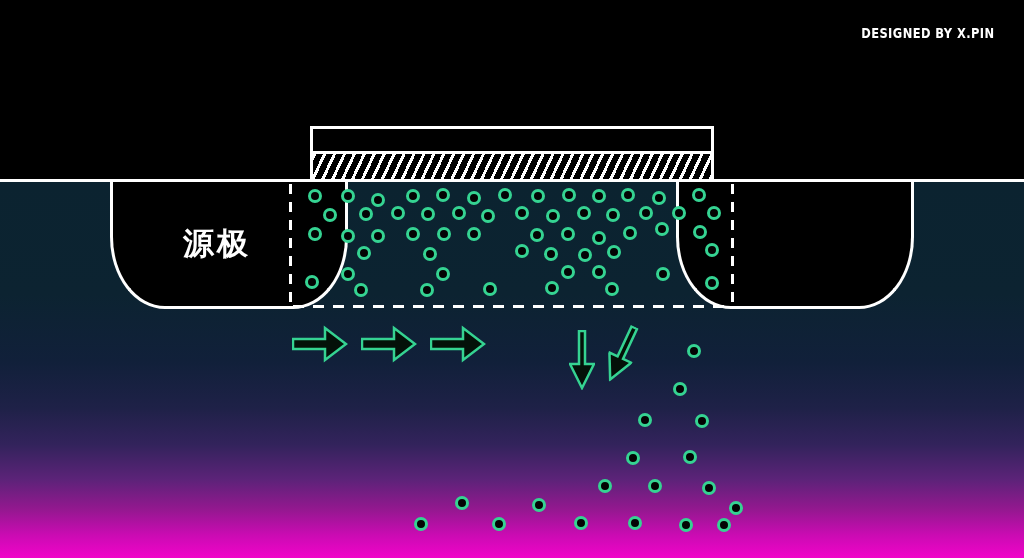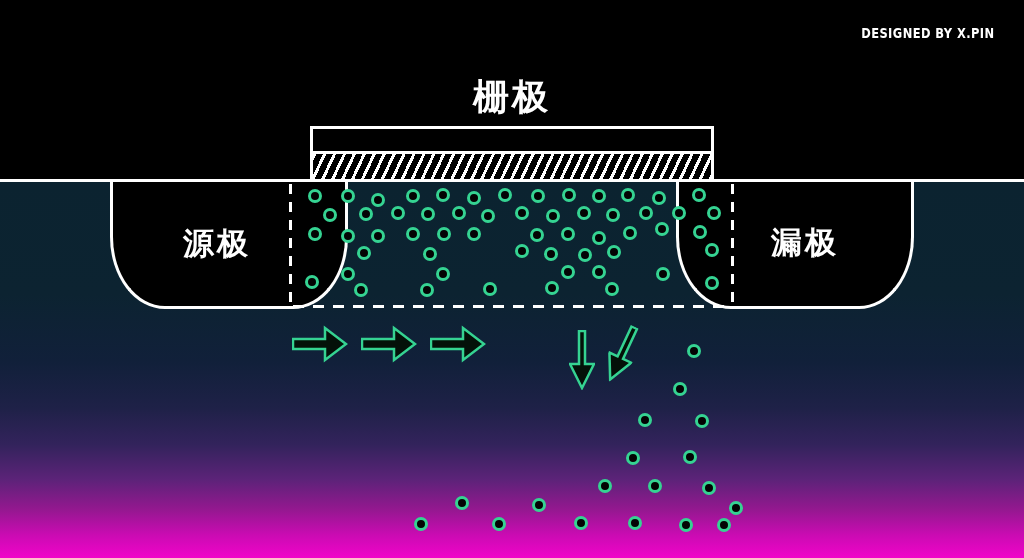--- a/index.html
+++ b/index.html
@@ -148,25 +148,23 @@
 <div class="stage" style="--egreen: #35d392;">
 
   <div class="substrate"></div>
 
   <div class="surface-line"></div>
 
   <div class="well source"></div>
   <div class="well drain"></div>
 
   <div class="well-label" style="left:217px; top:244px;text-align:center;">源极</div>
-  <div class="well-label" style="left:805px; top:243px;">漏极</div>
 
   <div class="gate-contact"></div>
   <div class="gate-oxide"></div>
-  <div class="gate-label">栅极</div>
 
   <svg class="dashes-overlay" width="1024" height="558" viewBox="0 0 1024 558">
     <line x1="290.5" y1="184" x2="290.5" y2="303" stroke="#fff" stroke-width="3" stroke-dasharray="10 8"></line>
     <line x1="732.5" y1="184" x2="732.5" y2="303" stroke="#fff" stroke-width="3" stroke-dasharray="10 8"></line>
     <line x1="293" y1="306.5" x2="731" y2="306.5" stroke="#fff" stroke-width="3" stroke-dasharray="11 9"></line>
   </svg>
 
   <div class="electron-layer">
       <div class="electron" style="left: 308px; top: 189px;"></div>
       <div class="electron" style="left: 341px; top: 189px;"></div>

